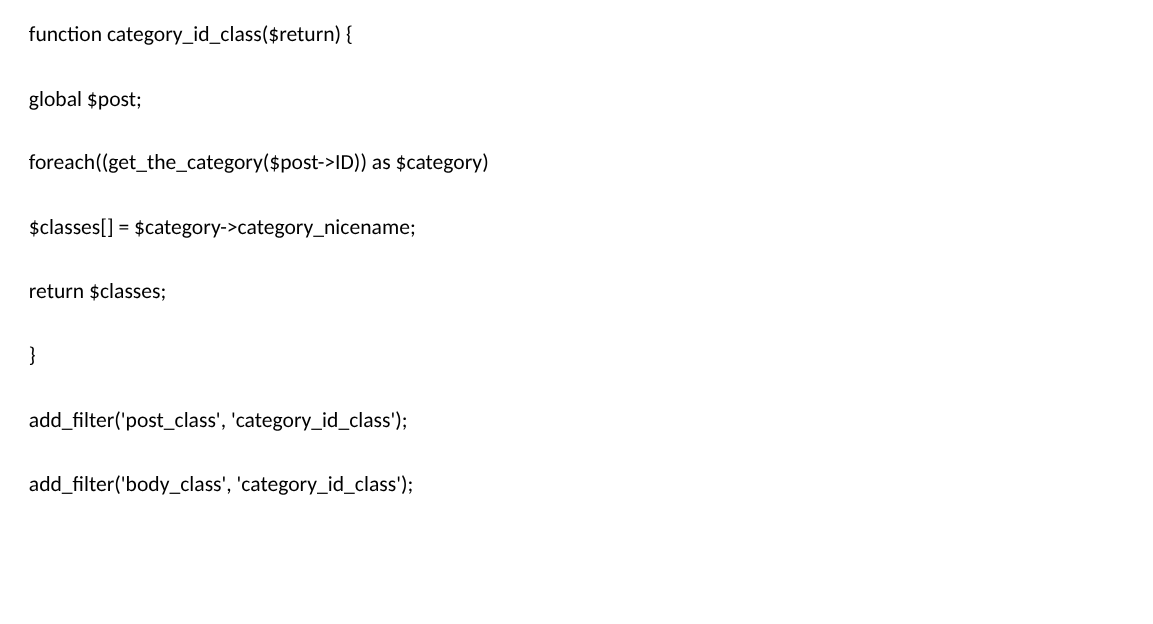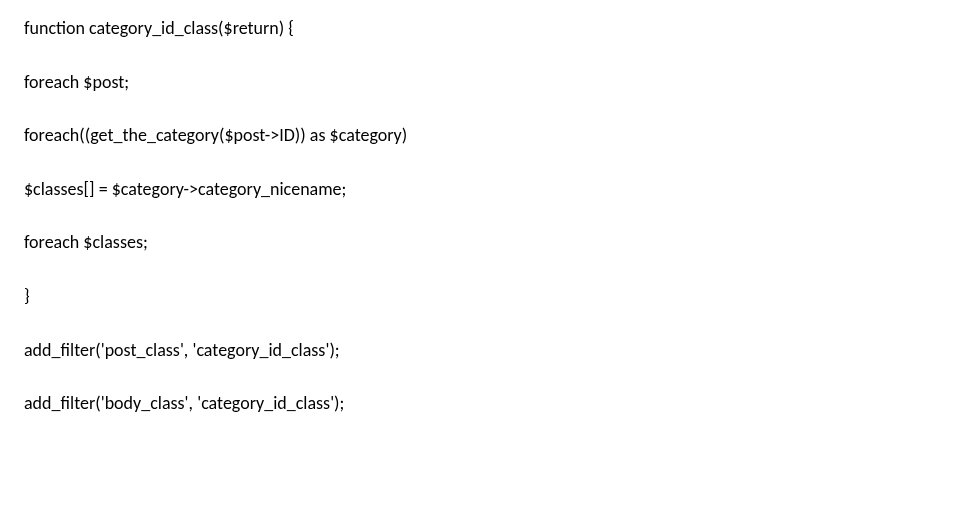--- a/index.html
+++ b/index.html
@@ -22,19 +22,19 @@
       white-space: pre;
     }
     .code-line:last-child {
       margin-bottom: 0;
     }
   </style>
 </head>
 <body>
 
 <div class="code-line">function category_id_class($return) {</div>
-<div class="code-line">foreach $post;</div>
+<div class="code-line">global $post;</div>
 <div class="code-line">foreach((get_the_category($post-&gt;ID)) as $category)</div>
 <div class="code-line">$classes[] = $category-&gt;category_nicename;</div>
-<div class="code-line">foreach $classes;</div>
+<div class="code-line">return $classes;</div>
 <div class="code-line">}</div>
 <div class="code-line">add_filter('post_class', 'category_id_class');</div>
 <div class="code-line">add_filter('body_class', 'category_id_class');</div>
 
 </body></html>

